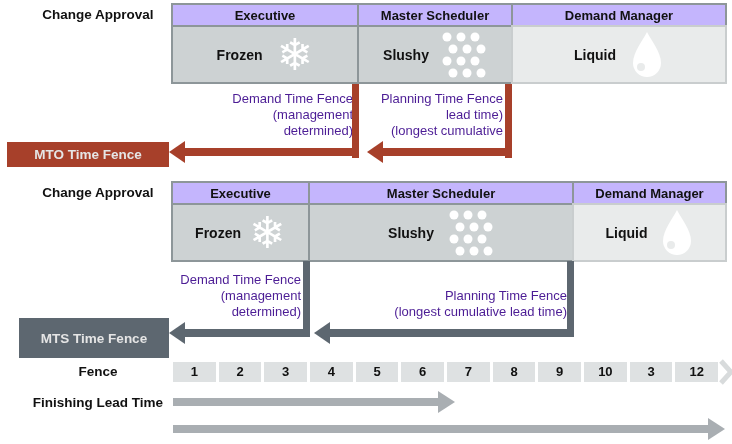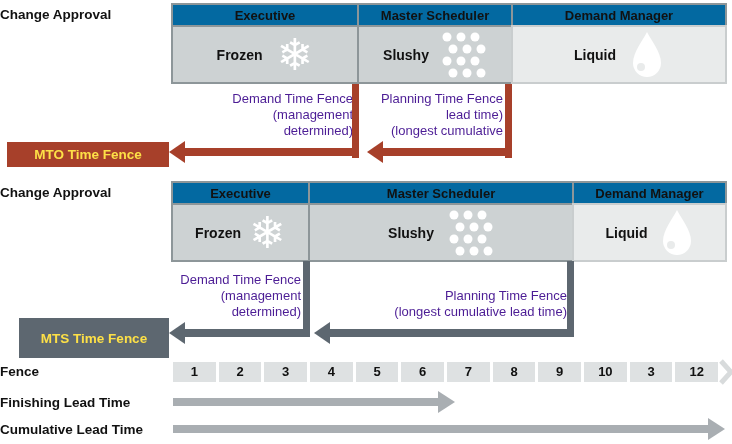--- a/index.html
+++ b/index.html
@@ -2,28 +2,28 @@
 <html><head>
 <meta charset="utf-8">
 <style>
   html,body { margin:0; padding:0; background:#ffffff; }
   .canvas {
     position:relative; width:732px; height:444px; background:#ffffff;
     font-family:"Liberation Sans", sans-serif; color:#111; overflow:hidden;
   }
   .abs { position:absolute; }
   .side-label {
-    position:absolute; left:0; width:168px; text-align:left;
+    position:absolute; left:14px; width:168px; text-align:center;
     font-weight:bold; font-size:13.5px; color:#111; white-space:nowrap;
   }
   .cell {
     position:absolute; box-sizing:border-box;
     display:flex; align-items:center; justify-content:center;
   }
-  .hdr { background:#0369a1; border:2px solid #8d9699; font-weight:bold; font-size:13px; }
+  .hdr { background:#c4b5fd; border:2px solid #8d9699; font-weight:bold; font-size:13px; }
   .dark-cell { background:#cdd2d3; border:2px solid #8d9699; }
   .light-cell { background:#e9ebeb; border:2px solid #c9cdce; }
   .state-text { font-weight:bold; font-size:14px; }
   .cell-gap { gap:14px; }
   .snow { font-size:44px; line-height:44px; color:#ffffff;
           font-family:"DejaVu Sans", sans-serif; }
   .vshaft, .hshaft { position:absolute; }
   .red-bg { background:#a7402a; }
   .slate-bg { background:#5d6770; }
   .gray-bg { background:#a9aeb2; }
@@ -32,21 +32,21 @@
     border-top:11px solid transparent; border-bottom:11px solid transparent;
   }
   .ah-left.red-b { border-right:16px solid #a7402a; }
   .ah-left.slate-b { border-right:16px solid #5d6770; }
   .ah-right {
     position:absolute; width:0; height:0;
     border-top:11px solid transparent; border-bottom:11px solid transparent;
     border-left:17px solid #a9aeb2;
   }
   .badge {
-    position:absolute; color:#fde047; font-weight:bold; font-size:13.5px;
+    position:absolute; color:#e5e5e5; font-weight:bold; font-size:13.5px;
     display:flex; align-items:center; justify-content:center; white-space:nowrap;
   }
   .ann {
     position:absolute; text-align:right; font-size:13px; line-height:16.2px;
     color:#4c1d95; white-space:nowrap;
   }
   .ann div { white-space:nowrap; }
   .weeks-row {
     position:absolute; left:173px; top:362px; width:545px; height:20px;
     display:flex; gap:3px;
@@ -196,17 +196,16 @@
   <div class="abs" style="left:719px; top:359px;">
     <svg width="16" height="26" viewBox="0 0 16 26">
       <polyline points="2,2 12,13 2,24" fill="none" stroke="#d8dbdc" stroke-width="5"></polyline>
     </svg>
   </div>
 
   <div class="side-label" style="top:395px;">Finishing Lead Time</div>
   <div class="hshaft gray-bg" style="left:173px; top:398px; width:266px; height:8px;"></div>
   <div class="ah-right" style="left:438px; top:391px;"></div>
 
-  <div class="side-label" style="top:422px;">Cumulative Lead Time</div>
   <div class="hshaft gray-bg" style="left:173px; top:425px; width:536px; height:8px;"></div>
   <div class="ah-right" style="left:708px; top:418px;"></div>
 
 </div>
 
 </body></html>

